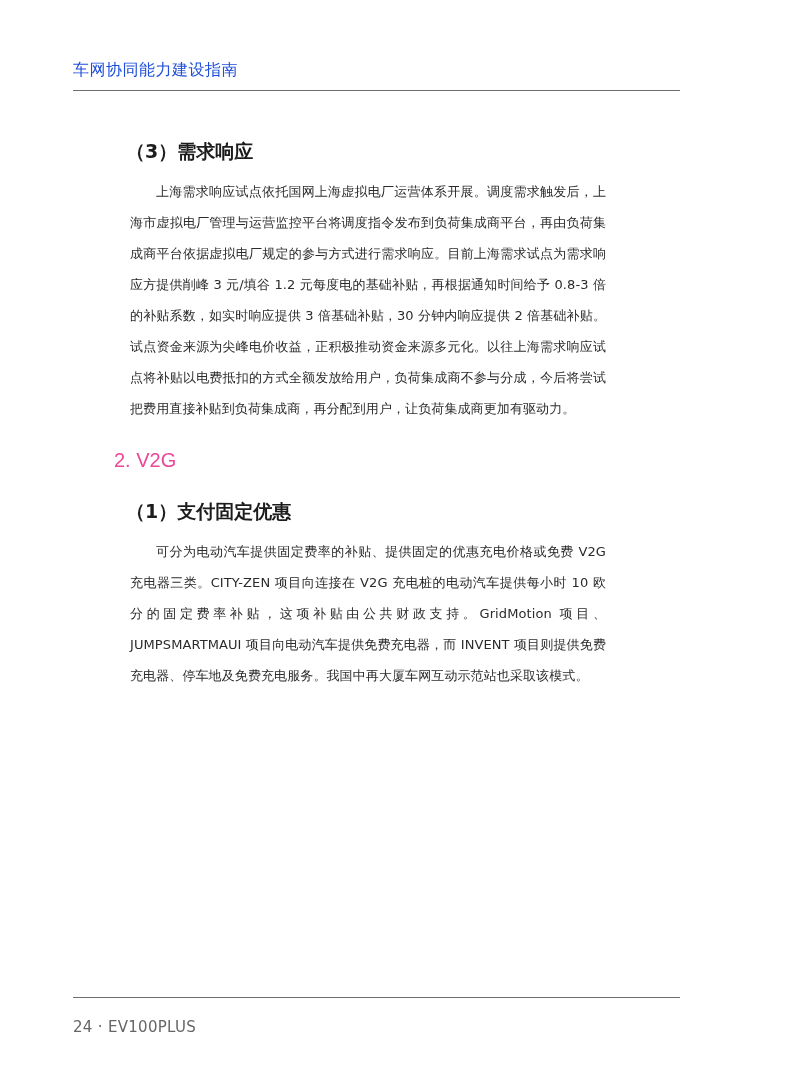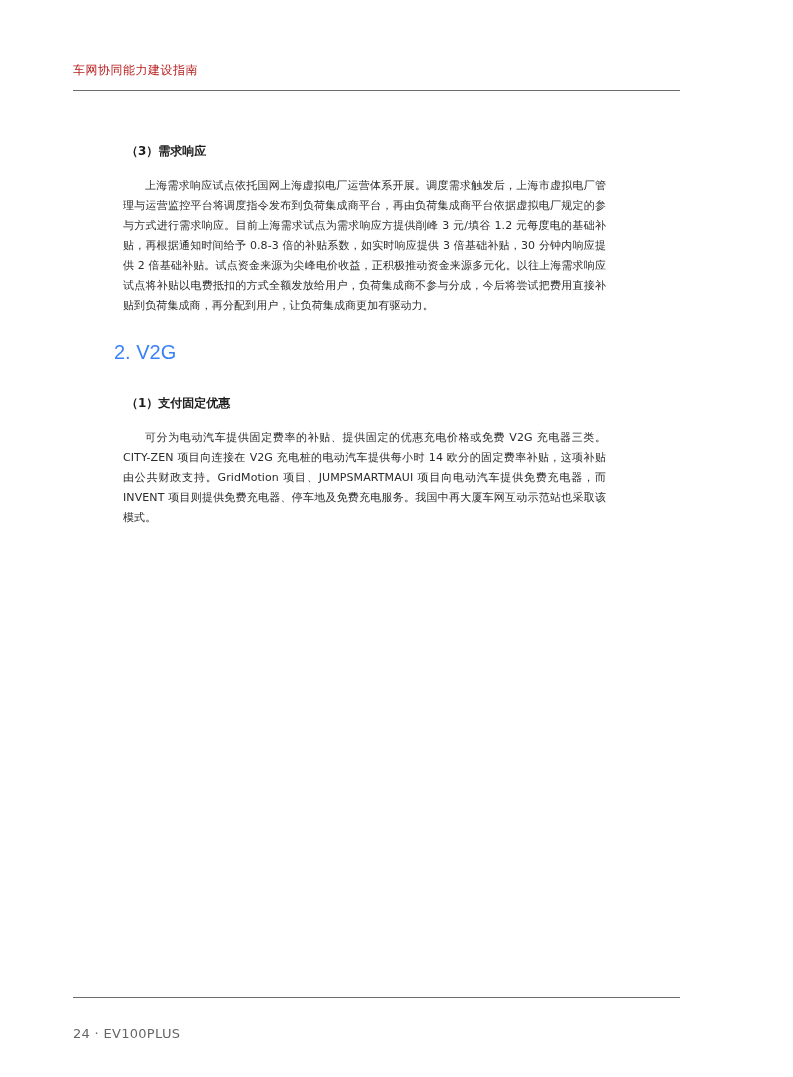--- a/index.html
+++ b/index.html
@@ -15,94 +15,94 @@
       font-family: "DejaVu Sans", "Liberation Sans", sans-serif;
       color: #2b2b2b;
     }
     .page-header {
       position: absolute;
       left: 73px;
       top: 62px;
       width: 607px;
     }
     .header-title {
-      font-size: 12px;
-      color: #b91c1c;
+      font-size: 16px;
+      color: #1d4ed8;
       letter-spacing: 0.5px;
       line-height: 16px;
     }
     .header-rule {
       position: absolute;
       left: 0;
       top: 28px;
       width: 607px;
       height: 1px;
       background: #6e6e6e;
     }
     .content {
       position: absolute;
       left: 114px;
       top: 140px;
       width: 492px;
     }
     .subheading {
-      font-size: 12px;
+      font-size: 19px;
       font-weight: bold;
       color: #1c1c1c;
       margin: 0 0 14px 12px;
       line-height: 22px;
     }
     .para {
-      font-size: 11px;
-      line-height: 20px;
+      font-size: 13px;
+      line-height: 31px;
       text-indent: 2em;
       text-align: justify;
-      margin: 0 0 8px 9px;
+      margin: 0 0 8px 16px;
       color: #2b2b2b;
       letter-spacing: 0.1px;
     }
     .section-heading {
       font-size: 20px;
-      color: #3b82f6;
+      color: #ec4899;
       margin: 22px 0 22px 0;
       line-height: 28px;
       font-family: "Liberation Sans", "DejaVu Sans", sans-serif;
     }
     .page-footer {
       position: absolute;
       left: 73px;
       top: 997px;
       width: 607px;
     }
     .footer-rule {
       width: 607px;
       height: 1px;
       background: #6e6e6e;
     }
     .footer-text {
-      margin-top: 28px;
-      font-size: 13px;
+      margin-top: 20px;
+      font-size: 15px;
       color: #666666;
       letter-spacing: 0.3px;
     }
   </style>
 </head>
 <body>
 
 <div class="page-header">
   <div class="header-title">车网协同能力建设指南</div>
   <div class="header-rule"></div>
 </div>
 
 <div class="content">
   <div class="subheading">（3）需求响应</div>
   <p class="para">上海需求响应试点依托国网上海虚拟电厂运营体系开展。调度需求触发后，上海市虚拟电厂管理与运营监控平台将调度指令发布到负荷集成商平台，再由负荷集成商平台依据虚拟电厂规定的参与方式进行需求响应。目前上海需求试点为需求响应方提供削峰 3 元/填谷 1.2 元每度电的基础补贴，再根据通知时间给予 0.8-3 倍的补贴系数，如实时响应提供 3 倍基础补贴，30 分钟内响应提供 2 倍基础补贴。试点资金来源为尖峰电价收益，正积极推动资金来源多元化。以往上海需求响应试点将补贴以电费抵扣的方式全额发放给用户，负荷集成商不参与分成，今后将尝试把费用直接补贴到负荷集成商，再分配到用户，让负荷集成商更加有驱动力。</p>
 
   <div class="section-heading">2. V2G</div>
 
   <div class="subheading" style="margin-top:26px;">（1）支付固定优惠</div>
-  <p class="para">可分为电动汽车提供固定费率的补贴、提供固定的优惠充电价格或免费 V2G 充电器三类。CITY-ZEN 项目向连接在 V2G 充电桩的电动汽车提供每小时 14 欧分的固定费率补贴，这项补贴由公共财政支持。GridMotion 项目、JUMPSMARTMAUI 项目向电动汽车提供免费充电器，而 INVENT 项目则提供免费充电器、停车地及免费充电服务。我国中再大厦车网互动示范站也采取该模式。</p>
+  <p class="para">可分为电动汽车提供固定费率的补贴、提供固定的优惠充电价格或免费 V2G 充电器三类。CITY-ZEN 项目向连接在 V2G 充电桩的电动汽车提供每小时 10 欧分的固定费率补贴，这项补贴由公共财政支持。GridMotion 项目、JUMPSMARTMAUI 项目向电动汽车提供免费充电器，而 INVENT 项目则提供免费充电器、停车地及免费充电服务。我国中再大厦车网互动示范站也采取该模式。</p>
 </div>
 
 <div class="page-footer">
   <div class="footer-rule"></div>
   <div class="footer-text">24 · EV100PLUS</div>
 </div>
 
 </body></html>

